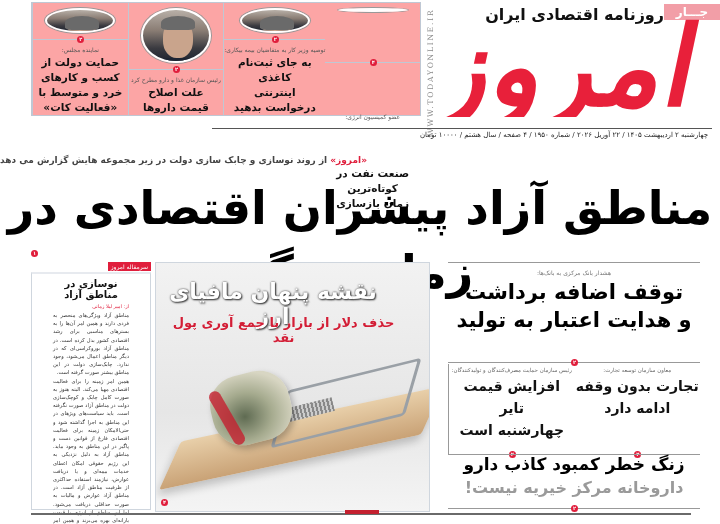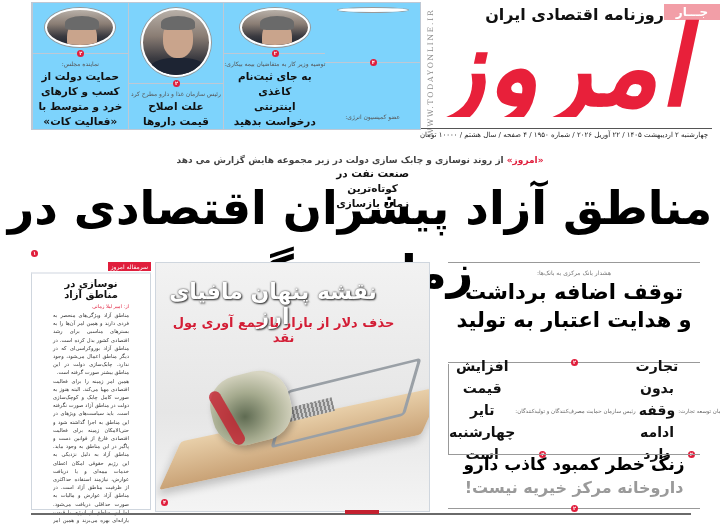--- a/index.html
+++ b/index.html
@@ -8,35 +8,35 @@
 
   
   .masthead { position: absolute; left: 0; top: 0; width: 720px; height: 128px; }
   .jaar-badge { position: absolute; right: 0; top: 4px; width: 56px; height: 16px; background: rgba(226,40,60,0.45); color: #fff; font-weight: bold; font-size: 12px; line-height: 16px; text-align: center; }
   .tagline { position: absolute; right: 56px; top: 5px; font-size: 16px; font-weight: bold; color: #111; white-space: nowrap; }
   .logo { position: absolute; right: 10px; top: 12px; width: 280px; height: 105px; font-family: "DejaVu Serif", serif; font-weight: bold; font-size: 110px; line-height: 110px; color: #e8203a; text-align: center; letter-spacing: -6px; transform: skewX(-12deg); overflow: hidden; }
   .website-vertical { position: absolute; left: 426px; top: 8px; width: 14px; height: 112px; writing-mode: vertical-rl; transform: rotate(180deg); font-size: 7.5px; letter-spacing: 1.8px; color: #8a8a8a; font-family: "DejaVu Serif", serif; text-align: center; }
   .dateline { position: absolute; right: 8px; top: 128px; width: 500px; height: 14px; font-size: 7px; color: #222; border-top: 1px solid #555; line-height: 13px; white-space: nowrap; text-align: right; padding-right: 4px; }
 
   
-  .teasers { position: absolute; left: 31px; top: 2px; width: 390px; height: 128px; display: flex; flex-direction: row-reverse; border: 1px solid #bfc8d4; background: #7dd3fc; }
+  .teasers { position: absolute; left: 31px; top: 2px; width: 390px; height: 114px; display: flex; flex-direction: row-reverse; border: 1px solid #bfc8d4; background: #fca5a5; }
   .teaser { flex: 1; border-left: 1px solid #bfc8d4; display: flex; flex-direction: column; align-items: center; padding-top: 5px; position: relative; }
   .teaser:last-child { border-left: none; gap: 44px; }
   .teaser .portrait { width: 70px; height: 70px; border-radius: 50%; border: 2px solid #fff; box-shadow: 0 0 0 1px #999; overflow: hidden; position: relative; background: linear-gradient(180deg,#b8b0a8 0%,#8a7d74 40%,#3a3a40 75%,#1f2430 100%); }
   .teaser .portrait .face { position: absolute; left: 20px; top: 10px; width: 30px; height: 38px; border-radius: 45%; background: #c9a48c; }
   .teaser .portrait .hair { position: absolute; left: 18px; top: 6px; width: 34px; height: 14px; border-radius: 50% 50% 20% 20%; background: #6a6a6a; }
   .teaser .portrait .suit { position: absolute; left: 6px; top: 48px; width: 58px; height: 30px; border-radius: 40% 40% 0 0; background: #1d2433; }
   .teaser .divider { width: 100%; border-top: 1px solid #bfc8d4; margin-top: 6px; position: relative; }
   .red-dot { display: inline-block; width: 7px; height: 7px; border-radius: 50%; background: #e01e3c; color: #fff; font-size: 5px; line-height: 7px; text-align: center; font-weight: bold; }
   .teaser .divider .red-dot { position: absolute; left: 50%; top: -4px; margin-left: -3px; }
   .teaser .kicker { font-size: 6px; color: #555; margin-top: 6px; white-space: nowrap; }
   .teaser .title { font-size: 10.5px; font-weight: bold; color: #111; text-align: center; line-height: 15px; margin-top: 2px; padding: 0 3px; }
 
   
-  .lead-sub { position: absolute; left: 0; width: 720px; top: 155px; text-align: center; font-size: 9px; font-weight: bold; color: #444; }
+  .lead-sub { position: absolute; left: 0; width: 720px; top: 155px; text-align: left; font-size: 9px; font-weight: bold; color: #444; }
   .lead-sub .brand { color: #e01e3c; }
   .lead-headline { position: absolute; left: 0; width: 720px; top: 176px; text-align: center; font-size: 46px; font-weight: bold; line-height: 64px; color: #000; letter-spacing: -1px; font-family: "DejaVu Sans", sans-serif; }
 
   
   .dot-marker { position: absolute; }
 
   
   .col-left { position: absolute; left: 31px; top: 262px; width: 120px; height: 248px; }
   .col-left .label-tag { position: absolute; right: 0; top: 0; background: #e01e3c; color: #fff; font-size: 6px; padding: 1px 3px; }
   .col-left .box { position: absolute; left: 0; top: 10px; width: 120px; height: 238px; border: 1px solid #cfd6de; border-top: 2px solid #e7eaef; background: #fff; padding: 4px 21px; }
@@ -57,21 +57,21 @@
   .col-center .red-dot { position: absolute; left: 5px; bottom: 5px; }
 
   
   .col-right { position: absolute; left: 448px; top: 262px; width: 252px; height: 250px; }
   .col-right .rule { border-top: 1px solid #999; width: 100%; }
   .col-right .kicker { font-size: 6px; color: #777; text-align: center; margin-top: 6px; }
   .col-right .big-title { font-size: 21px; font-weight: bold; color: #000; text-align: center; line-height: 28px; margin-top: 2px; letter-spacing: -0.5px; }
   .right-sep { position: absolute; left: 0; width: 252px; border-top: 1px solid #999; }
   .right-sep .red-dot { position: absolute; left: 50%; top: -4px; margin-left: -3px; }
   .split { position: absolute; left: 0; top: 102px; width: 252px; height: 90px; display: flex; flex-direction: row-reverse; }
-  .split .cell { flex: 1; display: flex; align-items: center; position: relative; }
+  .split .cell { flex: 1; display: flex; flex-direction: column; align-items: center; position: relative; }
   .split .cell:first-child { border-left: 1px solid #999; }
   .split .cell .kicker { font-size: 5.5px; color: #666; margin-top: 3px; white-space: nowrap; }
   .split .cell .title { font-size: 14px; font-weight: bold; text-align: center; line-height: 22px; color: #111; margin-top: 2px; }
   .split .cell .red-dot { position: absolute; bottom: -4px; left: 50%; margin-left: -3px; }
   .bottom-story { position: absolute; left: 0; top: 190px; width: 252px; text-align: center; }
   .bottom-story .title { font-size: 17px; font-weight: bold; color: #000; line-height: 24px; letter-spacing: -0.5px; }
   .bottom-story .subtitle { font-size: 16px; font-weight: bold; color: #9a9a9a; line-height: 24px; letter-spacing: -0.5px; }
 
   .page-footer-rule { position: absolute; left: 31px; top: 513px; width: 660px; border-top: 2px solid #6a6a6a; }
   .footer-mark { position: absolute; left: 345px; top: 510px; width: 34px; height: 4px; background: #c4202f; }

